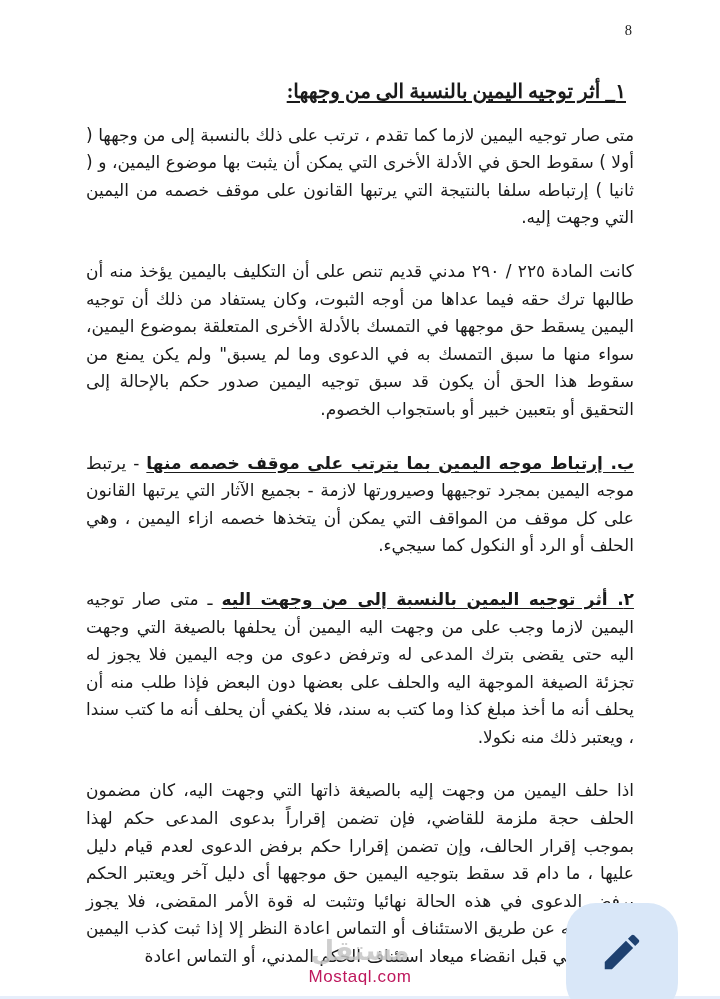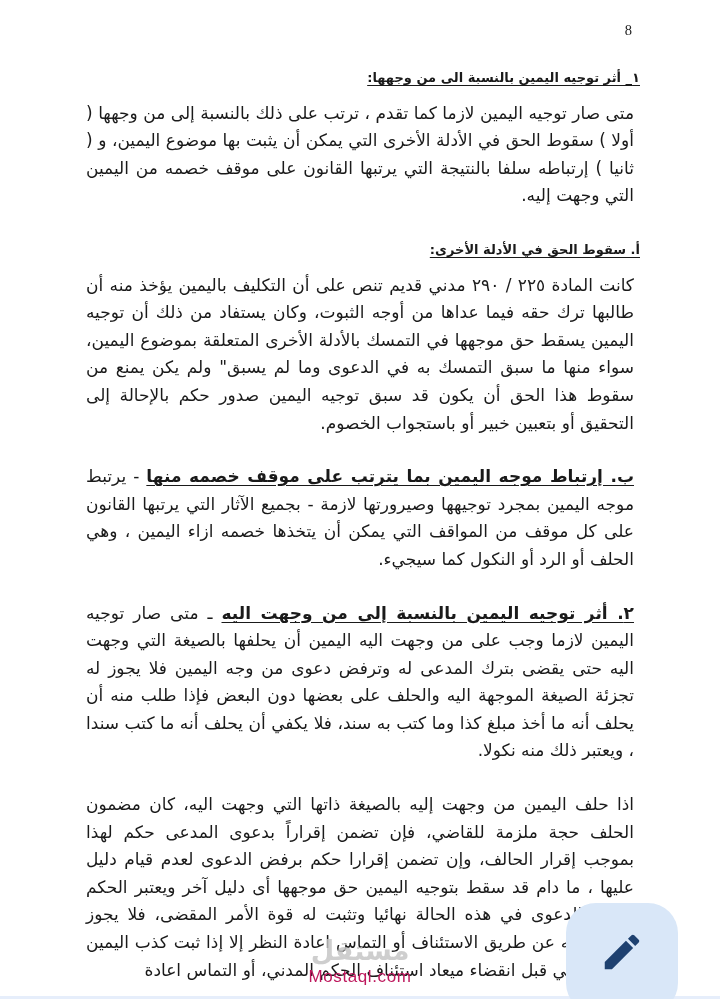--- a/index.html
+++ b/index.html
@@ -28,25 +28,26 @@
     direction: rtl;
     text-align: justify;
     font-size: 17px;
     line-height: 27.6px;
     font-family: "DejaVu Sans", "Liberation Serif", sans-serif;
   }
   .block { margin: 0 0 26px 0; }
   .block:last-child { margin-bottom: 0; }
   .heading {
     display: block;
-    margin: 2px;
-    font-size: 13px;
+    margin: 16px;
+    font-size: 20px;
     font-weight: bold;
     text-decoration: underline;
     text-underline-offset: 3px;
+    font-family: Liberation Serif, serif;
   }
   .para { margin: 8px; }
   .lead {
     font-weight: bold;
     text-decoration: underline;
     text-underline-offset: 3px;
   }
   .watermark {
     position: absolute;
     left: 0;
@@ -108,21 +109,20 @@
   <div class="page-number">8</div>
 
   <div class="content" lang="ar">
 
     <section class="block">
       <h2 class="heading">١_ أثر توجيه اليمين بالنسبة الى من وجهها:</h2>
       <p class="para">متى صار توجيه اليمين لازما كما تقدم ، ترتب على ذلك بالنسبة إلى من وجهها ( أولا ) سقوط الحق في الأدلة الأخرى التي يمكن أن يثبت بها موضوع اليمين، و ( ثانيا ) إرتباطه سلفا بالنتيجة التي يرتبها القانون على موقف خصمه من اليمين التي وجهت إليه.</p>
     </section>
 
     <section class="block">
-      <h2 class="heading">أ.  سقوط الحق في الأدلة الأخرى:</h2>
       <p class="para">كانت المادة ٢٢٥ / ٢٩٠ مدني قديم تنص على أن التكليف باليمين يؤخذ منه أن طالبها ترك حقه فيما عداها من أوجه الثبوت، وكان يستفاد من ذلك أن توجيه اليمين يسقط حق موجهها في التمسك بالأدلة الأخرى المتعلقة بموضوع اليمين، سواء منها ما سبق التمسك به في الدعوى وما لم يسبق" ولم يكن يمنع من سقوط هذا الحق أن يكون قد سبق توجيه اليمين صدور حكم بالإحالة إلى التحقيق أو بتعبين خبير أو باستجواب الخصوم.</p>
     </section>
 
     <section class="block">
       <p class="para"><span class="lead">ب. إرتباط موجه اليمين بما يترتب على موقف خصمه منها</span><span> - يرتبط موجه اليمين بمجرد توجيهها وصيرورتها لازمة - بجميع الآثار التي يرتبها القانون على كل موقف من المواقف التي يمكن أن يتخذها خصمه ازاء اليمين ، وهي الحلف أو الرد أو النكول كما سيجيء.</span></p>
     </section>
 
     <section class="block">
       <p class="para"><span class="lead">٢. أثر توجيه اليمين بالنسبة إلى من وجهت اليه</span><span> ـ متى صار توجيه اليمين لازما وجب على من وجهت اليه اليمين أن يحلفها بالصيغة التي وجهت اليه حتى يقضى بترك المدعى له وترفض دعوى من وجه اليمين فلا يجوز له تجزئة الصيغة الموجهة اليه والحلف على بعضها دون البعض فإذا طلب منه أن يحلف أنه ما أخذ مبلغ كذا وما كتب به سند، فلا يكفي أن يحلف أنه ما كتب سندا ، ويعتبر ذلك منه نكولا.</span></p>
     </section>

